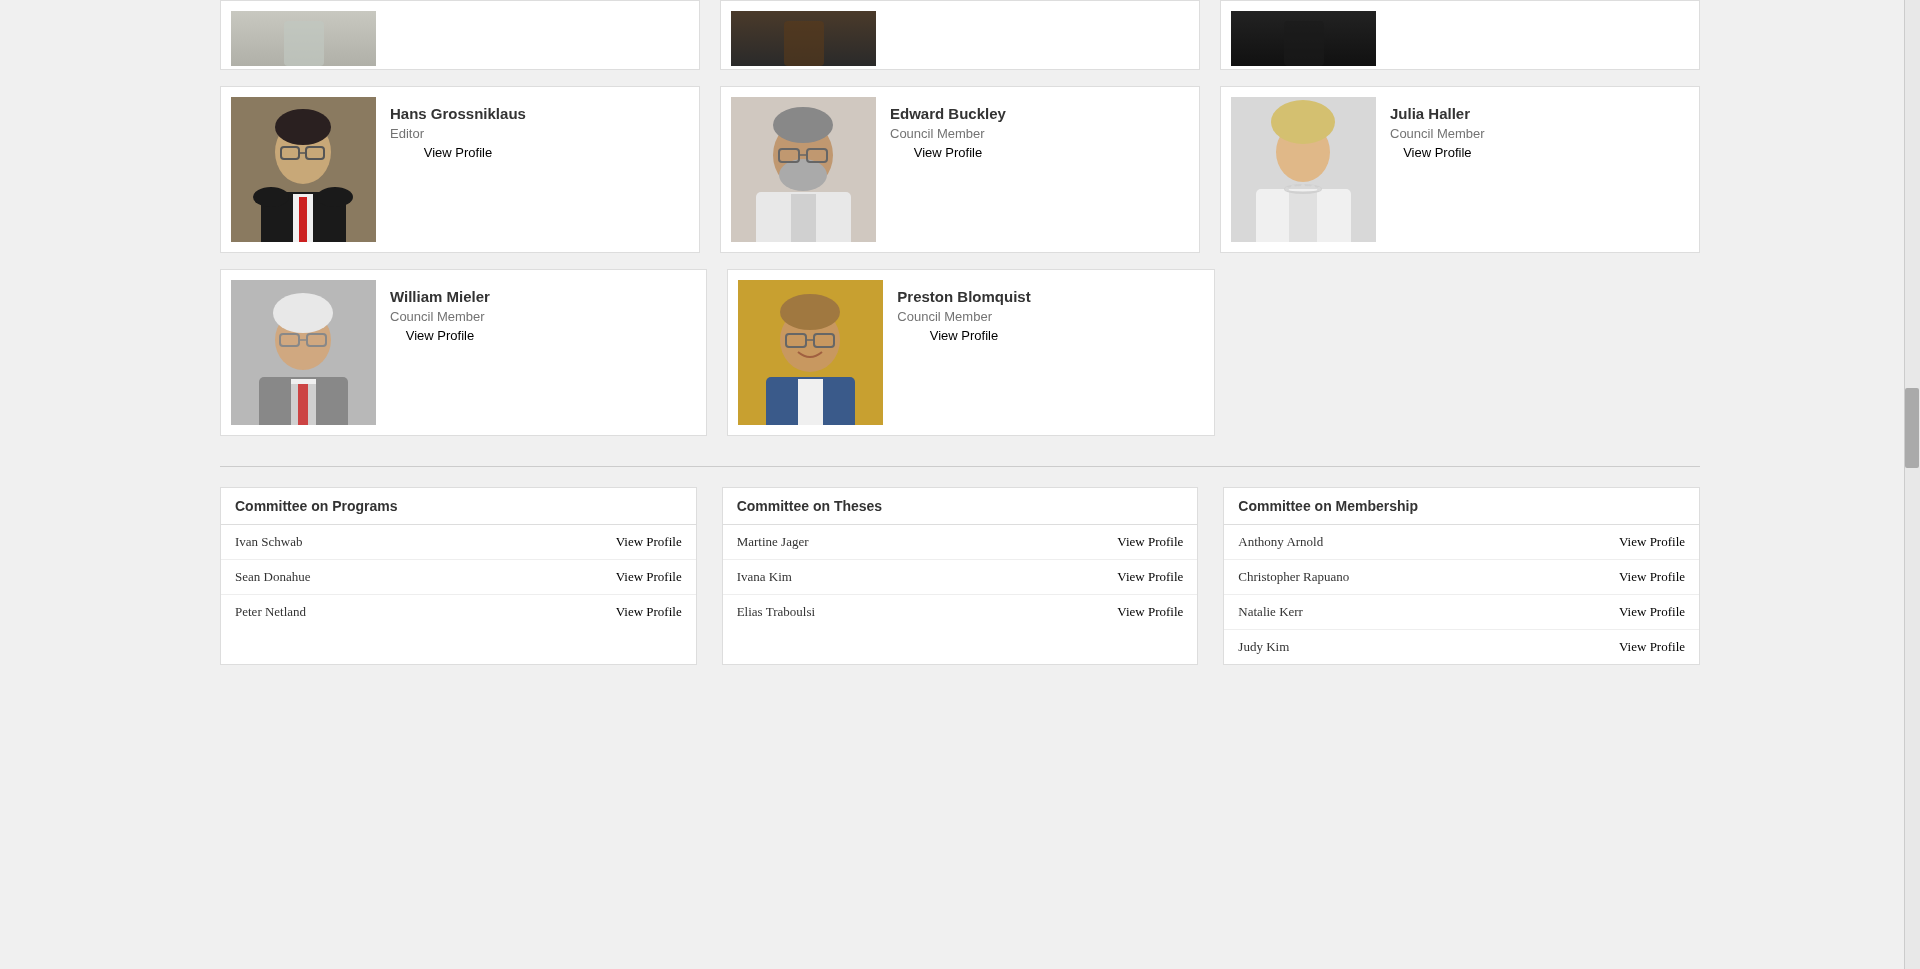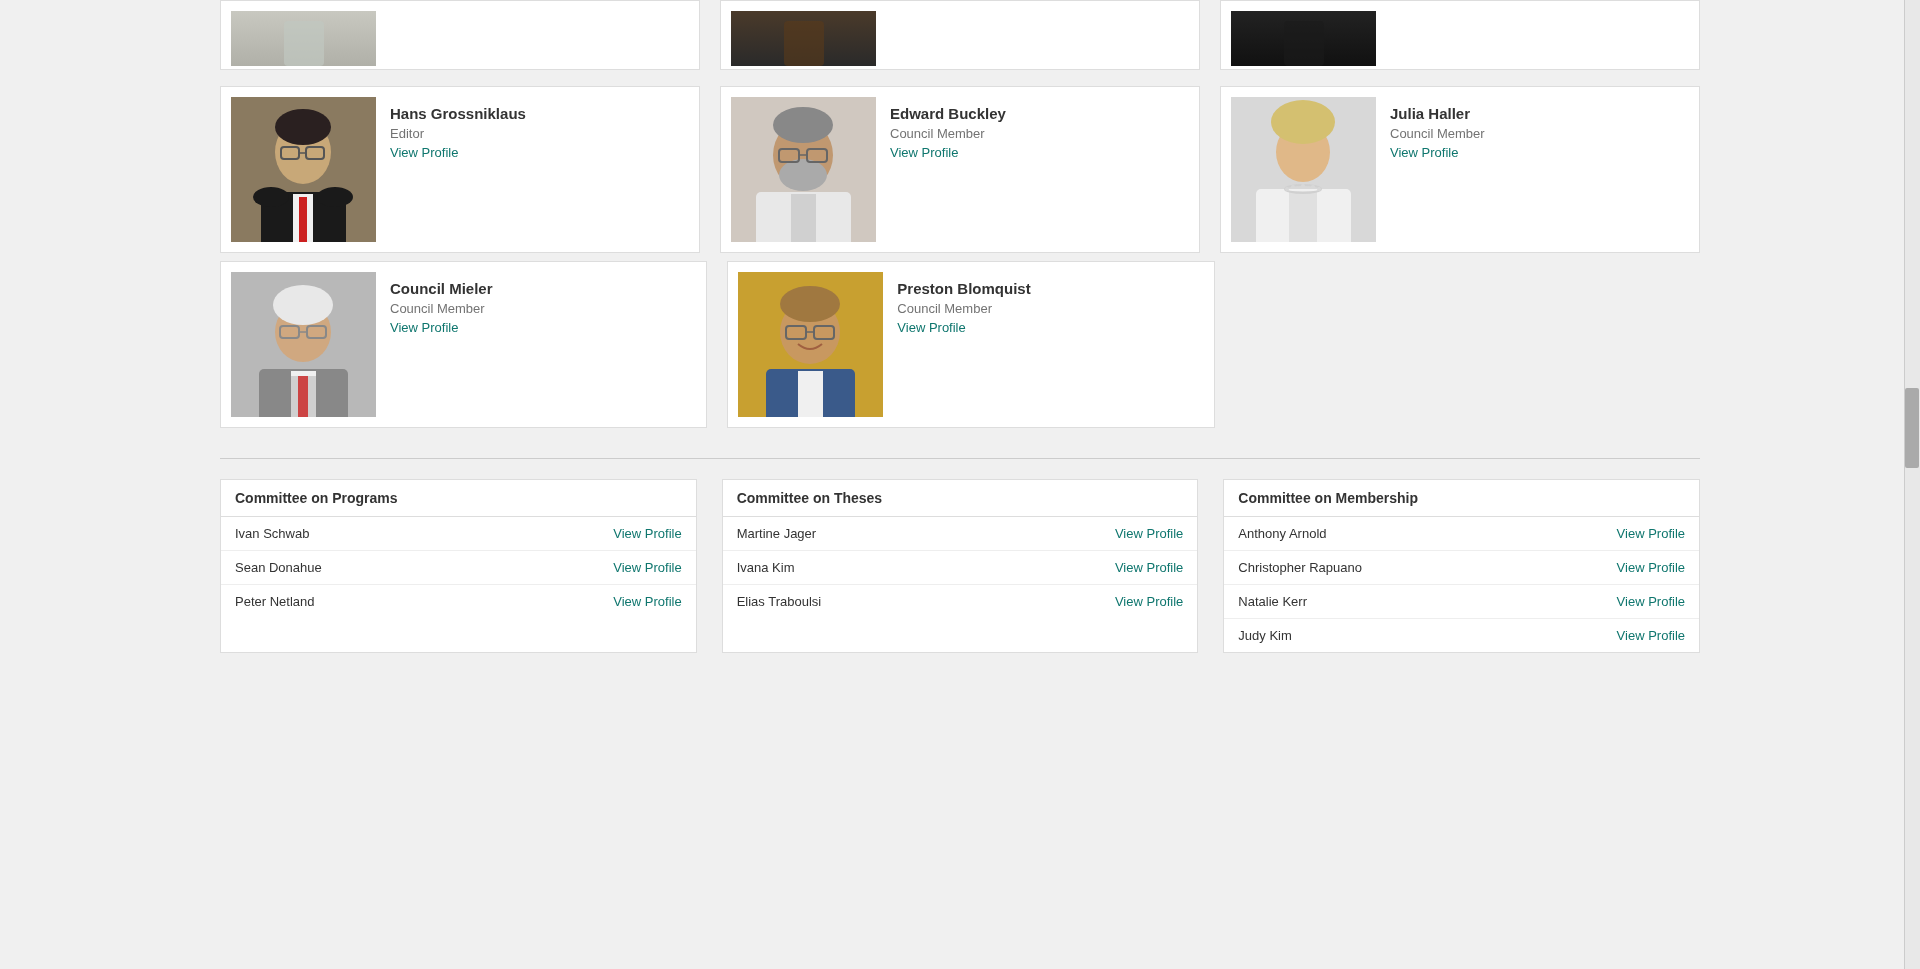--- a/index.html
+++ b/index.html
@@ -13,21 +13,21 @@
       max-width: 1520px;
       margin: 0 auto;
       padding: 0 20px;
       background: #f0f0f0;
     }
 
     
     .cards-grid {
       display: flex;
       gap: 20px;
-      margin-bottom: 8px;
+      margin-bottom: 16px;
     }
     .card {
       background: #fff;
       border: 1px solid #ddd;
       display: flex;
       flex-direction: row;
       align-items: flex-start;
       padding: 10px;
       flex: 1;
       min-height: 80px;
@@ -54,23 +54,24 @@
       font-weight: bold;
       font-size: 15px;
       margin-bottom: 4px;
     }
     .card-role {
       font-size: 13px;
       color: #737373;
       margin-bottom: 4px;
     }
     .view-profile-link {
-      color: #0f766e;
+      color: #000000;
       text-decoration: none;
       font-size: 13px;
+      text-align: center;
     }
     .section-divider {
       border: none;
       border-top: 1px solid #ccc;
       margin: 30px 0 20px 0;
     }
 
     
     .committees-grid {
       display: flex;
@@ -91,20 +92,21 @@
       background: #fff;
     }
     .committee-table {
       width: 100%;
       border-collapse: collapse;
     }
     .committee-table td {
       padding: 9px 14px;
       border-bottom: 1px solid #eee;
       font-size: 13px;
+      font-family: Liberation Serif, serif;
     }
     .committee-table tr:last-child td {
       border-bottom: none;
     }
     .committee-table .link-cell {
       text-align: right;
     }
 
     
     .scrollbar-area {
@@ -286,21 +288,21 @@
           <rect x="28" y="97" width="89" height="53" rx="5" fill="#888"></rect>
           <rect x="60" y="99" width="25" height="51" fill="#d0d0d0"></rect>
 
           <rect x="67" y="100" width="10" height="47" fill="#cc4444"></rect>
 
           <rect x="60" y="99" width="12" height="5" fill="#f0f0f0"></rect>
           <rect x="72" y="99" width="13" height="5" fill="#f0f0f0"></rect>
         </svg>
       </div>
       <div class="card-info">
-        <div class="card-name">Council Mieler</div>
+        <div class="card-name">William Mieler</div>
         <div class="card-role">Council Member</div>
         <a class="view-profile-link" href="#">View Profile</a>
       </div>
     </div>
 
     <div class="card">
       <div class="card-photo" style="background: #c8a030;">
         <svg width="145" height="145" viewBox="0 0 145 145">
           <rect width="145" height="145" fill="#c8a030"></rect>
 

